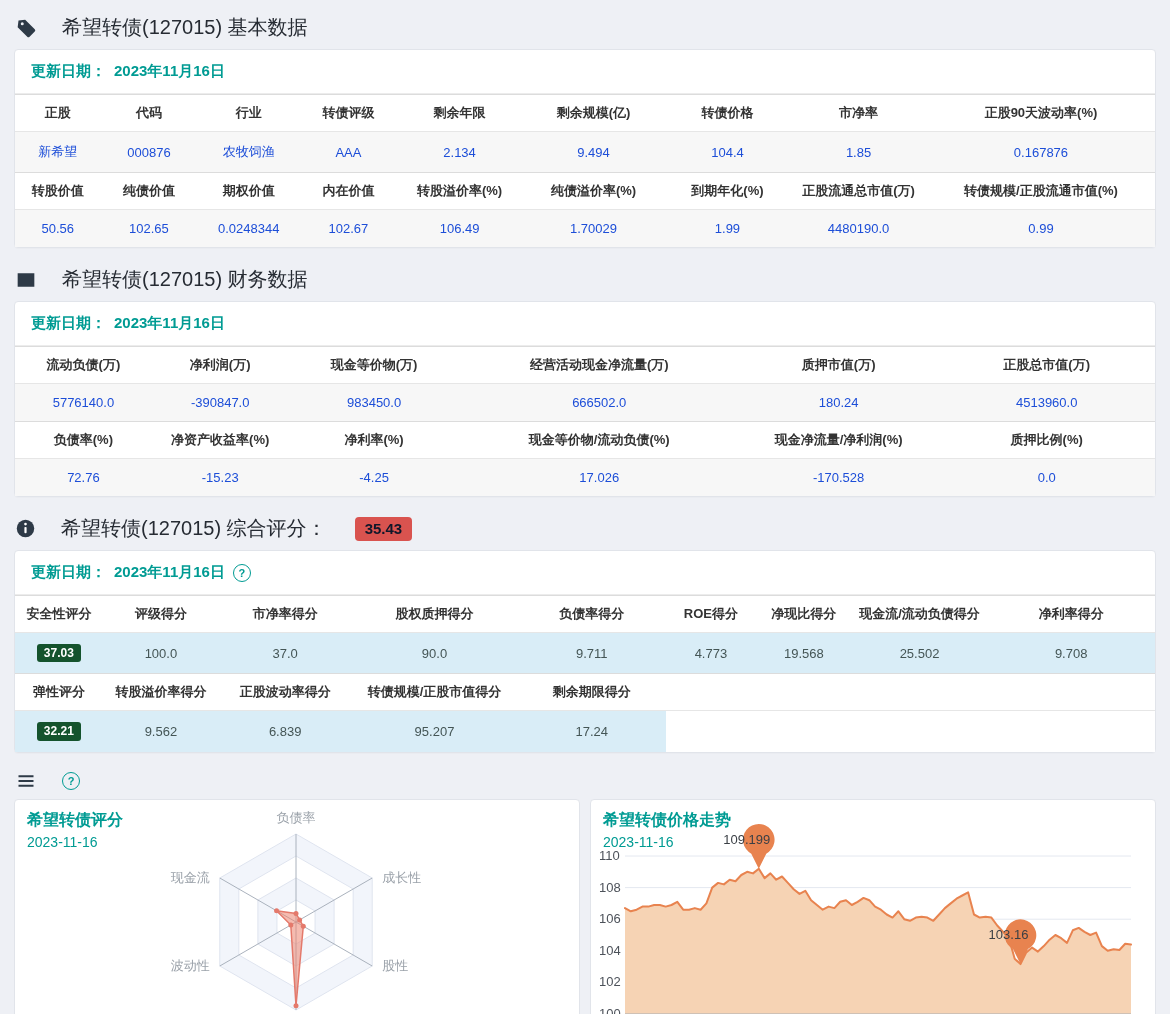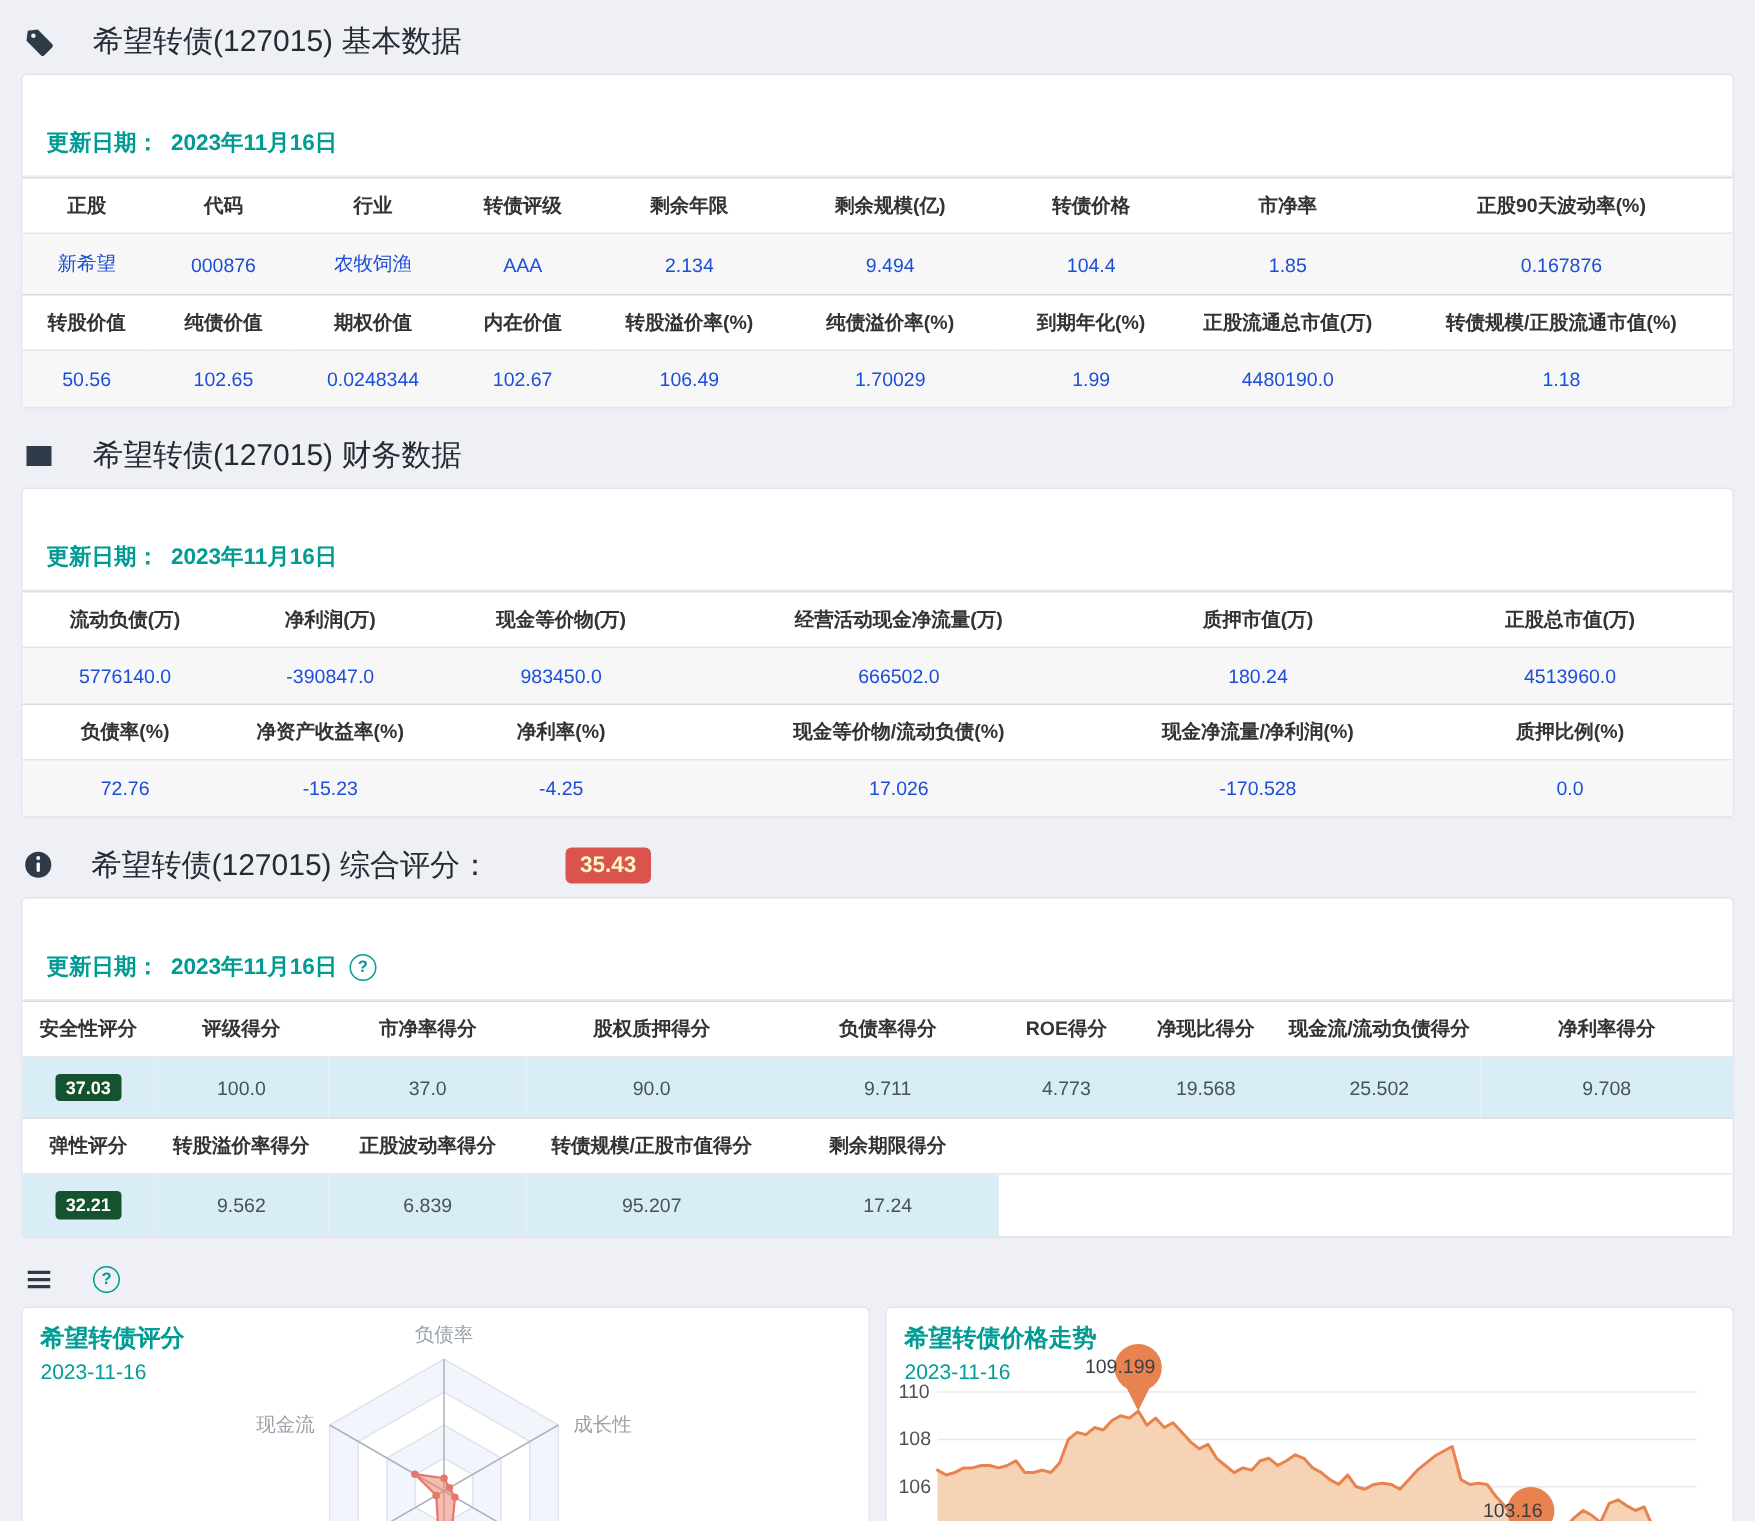--- a/index.html
+++ b/index.html
@@ -1,28 +1,28 @@
 <!DOCTYPE html>
 <html><head>
 <meta charset="utf-8">
 <style>
   html,body{margin:0;padding:0;}
   body{width:1170px;background:#eef0f5;font-family:"Liberation Sans","DejaVu Sans",sans-serif;color:#333;}
   .wrap{padding:2px 14px 10px;}
   .sec-head{display:flex;align-items:center;gap:26px;padding:12px 2px 8px;font-size:20px;color:#262b33;}
   .icn{display:inline-flex;align-items:center;justify-content:center;}
   .panel{background:#fff;border:1px solid #e1e4ea;border-radius:4px;margin-bottom:6px;box-shadow:0 1px 1px rgba(0,0,0,.02);}
-  .date-strip{padding:12px 16px;border-bottom:1px solid #ececec;font-size:15px;font-weight:bold;color:#009b93;display:flex;align-items:center;gap:8px;margin-top:24px;}
+  .date-strip{padding:12px 16px;border-bottom:1px solid #ececec;font-size:15px;font-weight:bold;color:#009b93;display:flex;align-items:center;gap:8px;}
   table{width:100%;border-collapse:collapse;table-layout:fixed;font-size:13px;}
   td{text-align:center;padding:9px 2px;border-top:1px solid #e6e6e6;white-space:nowrap;}
   tr.hrow td{font-weight:bold;color:#333;background:#fff;border-top:1px solid #dcdcdc;text-align:center;}
   tr.vrow td{color:#1d4ed8;background:#f7f7f7;padding:11px 2px;}
   #score-table tr.vrow td.blue{background:#d9edf7;color:#455;}
   #score-table tr.vrow td.white{background:#fff;}
-  .badge-red{display:inline-block;background:#d9534f;color:#fef9c3;font-weight:bold;font-size:15px;padding:3px 10px;border-radius:4px;margin-left:24px;line-height:1.2;}
+  .badge-red{display:inline-block;background:#d9534f;color:#0f172a;font-weight:bold;font-size:15px;padding:3px 10px;border-radius:4px;margin-left:2px;line-height:1.2;}
   .badge-info{display:inline-block;background:#14532d;color:#fff;font-weight:bold;font-size:12px;padding:2px 7px;border-radius:3px;line-height:1.2;}
   .qmark{width:16px;height:16px;border:1.6px solid #009b93;border-radius:50%;color:#009b93;font-size:11px;font-weight:bold;display:inline-flex;align-items:center;justify-content:center;flex:0 0 auto;cursor:pointer;}
   .cards{display:flex;gap:10px;}
   .card{flex:1 1 0;background:#fff;border:1px solid #e1e4ea;border-radius:4px;height:250px;position:relative;overflow:hidden;}
   .card-title{position:absolute;left:12px;top:10px;font-size:16px;font-weight:bold;color:#009b93;z-index:2;}
   .card-date{position:absolute;left:12px;top:34px;font-size:14px;color:#009b93;z-index:2;}
   .card svg{position:absolute;left:0;top:0;}
 </style>
 </head>
 <body>
@@ -90,21 +90,21 @@
           </tr>
           <tr class="vrow">
             <td class="td">50.56</td>
             <td class="td">102.65</td>
             <td class="td">0.0248344</td>
             <td class="td">102.67</td>
             <td class="td">106.49</td>
             <td class="td">1.70029</td>
             <td class="td">1.99</td>
             <td class="td">4480190.0</td>
-            <td class="td">1.18</td>
+            <td class="td">0.99</td>
           </tr>
         </tbody>
       </table>
   </div>
 
   <div class="sec-head">
     <span class="icn">
       <svg width="20" height="20" viewBox="0 0 24 24">
           <path fill="#2e3a47" d="M2 4h20v16H2V4zm2 3h7v2H4V7zm0 4h7v2H4v-2zm0 4h7v2H4v-2zm9-8h7v10h-7V7z"></path>
         </svg>

